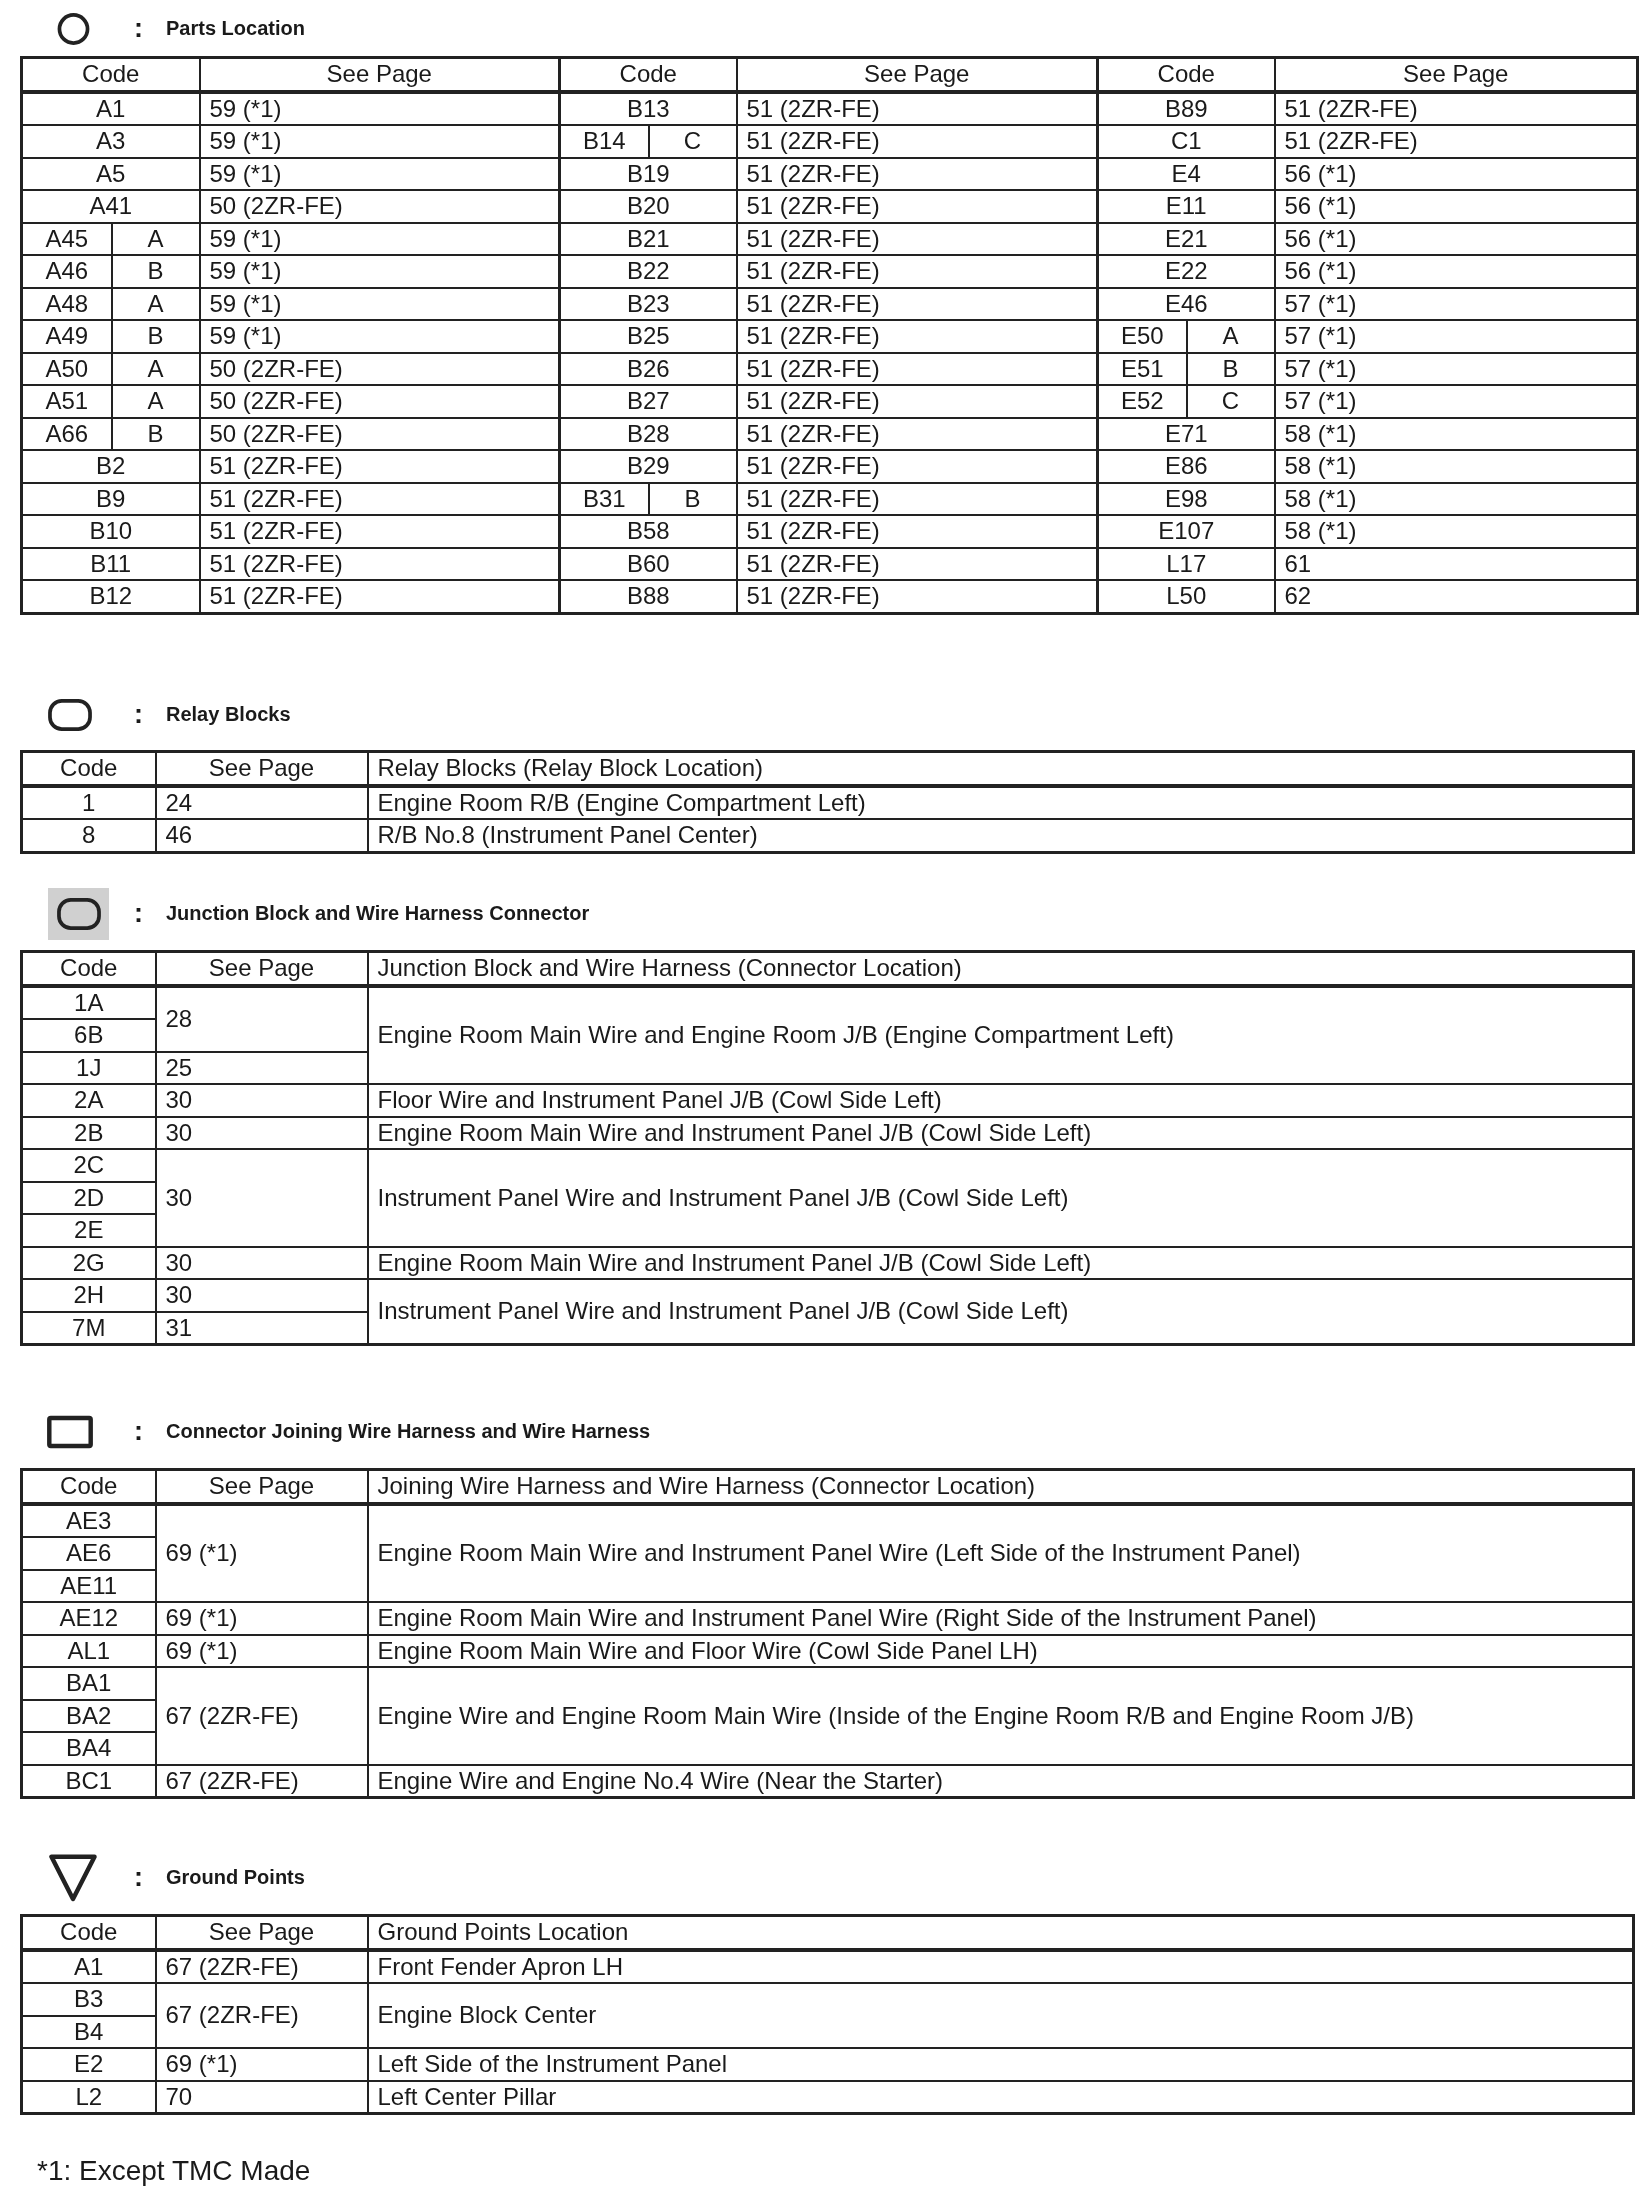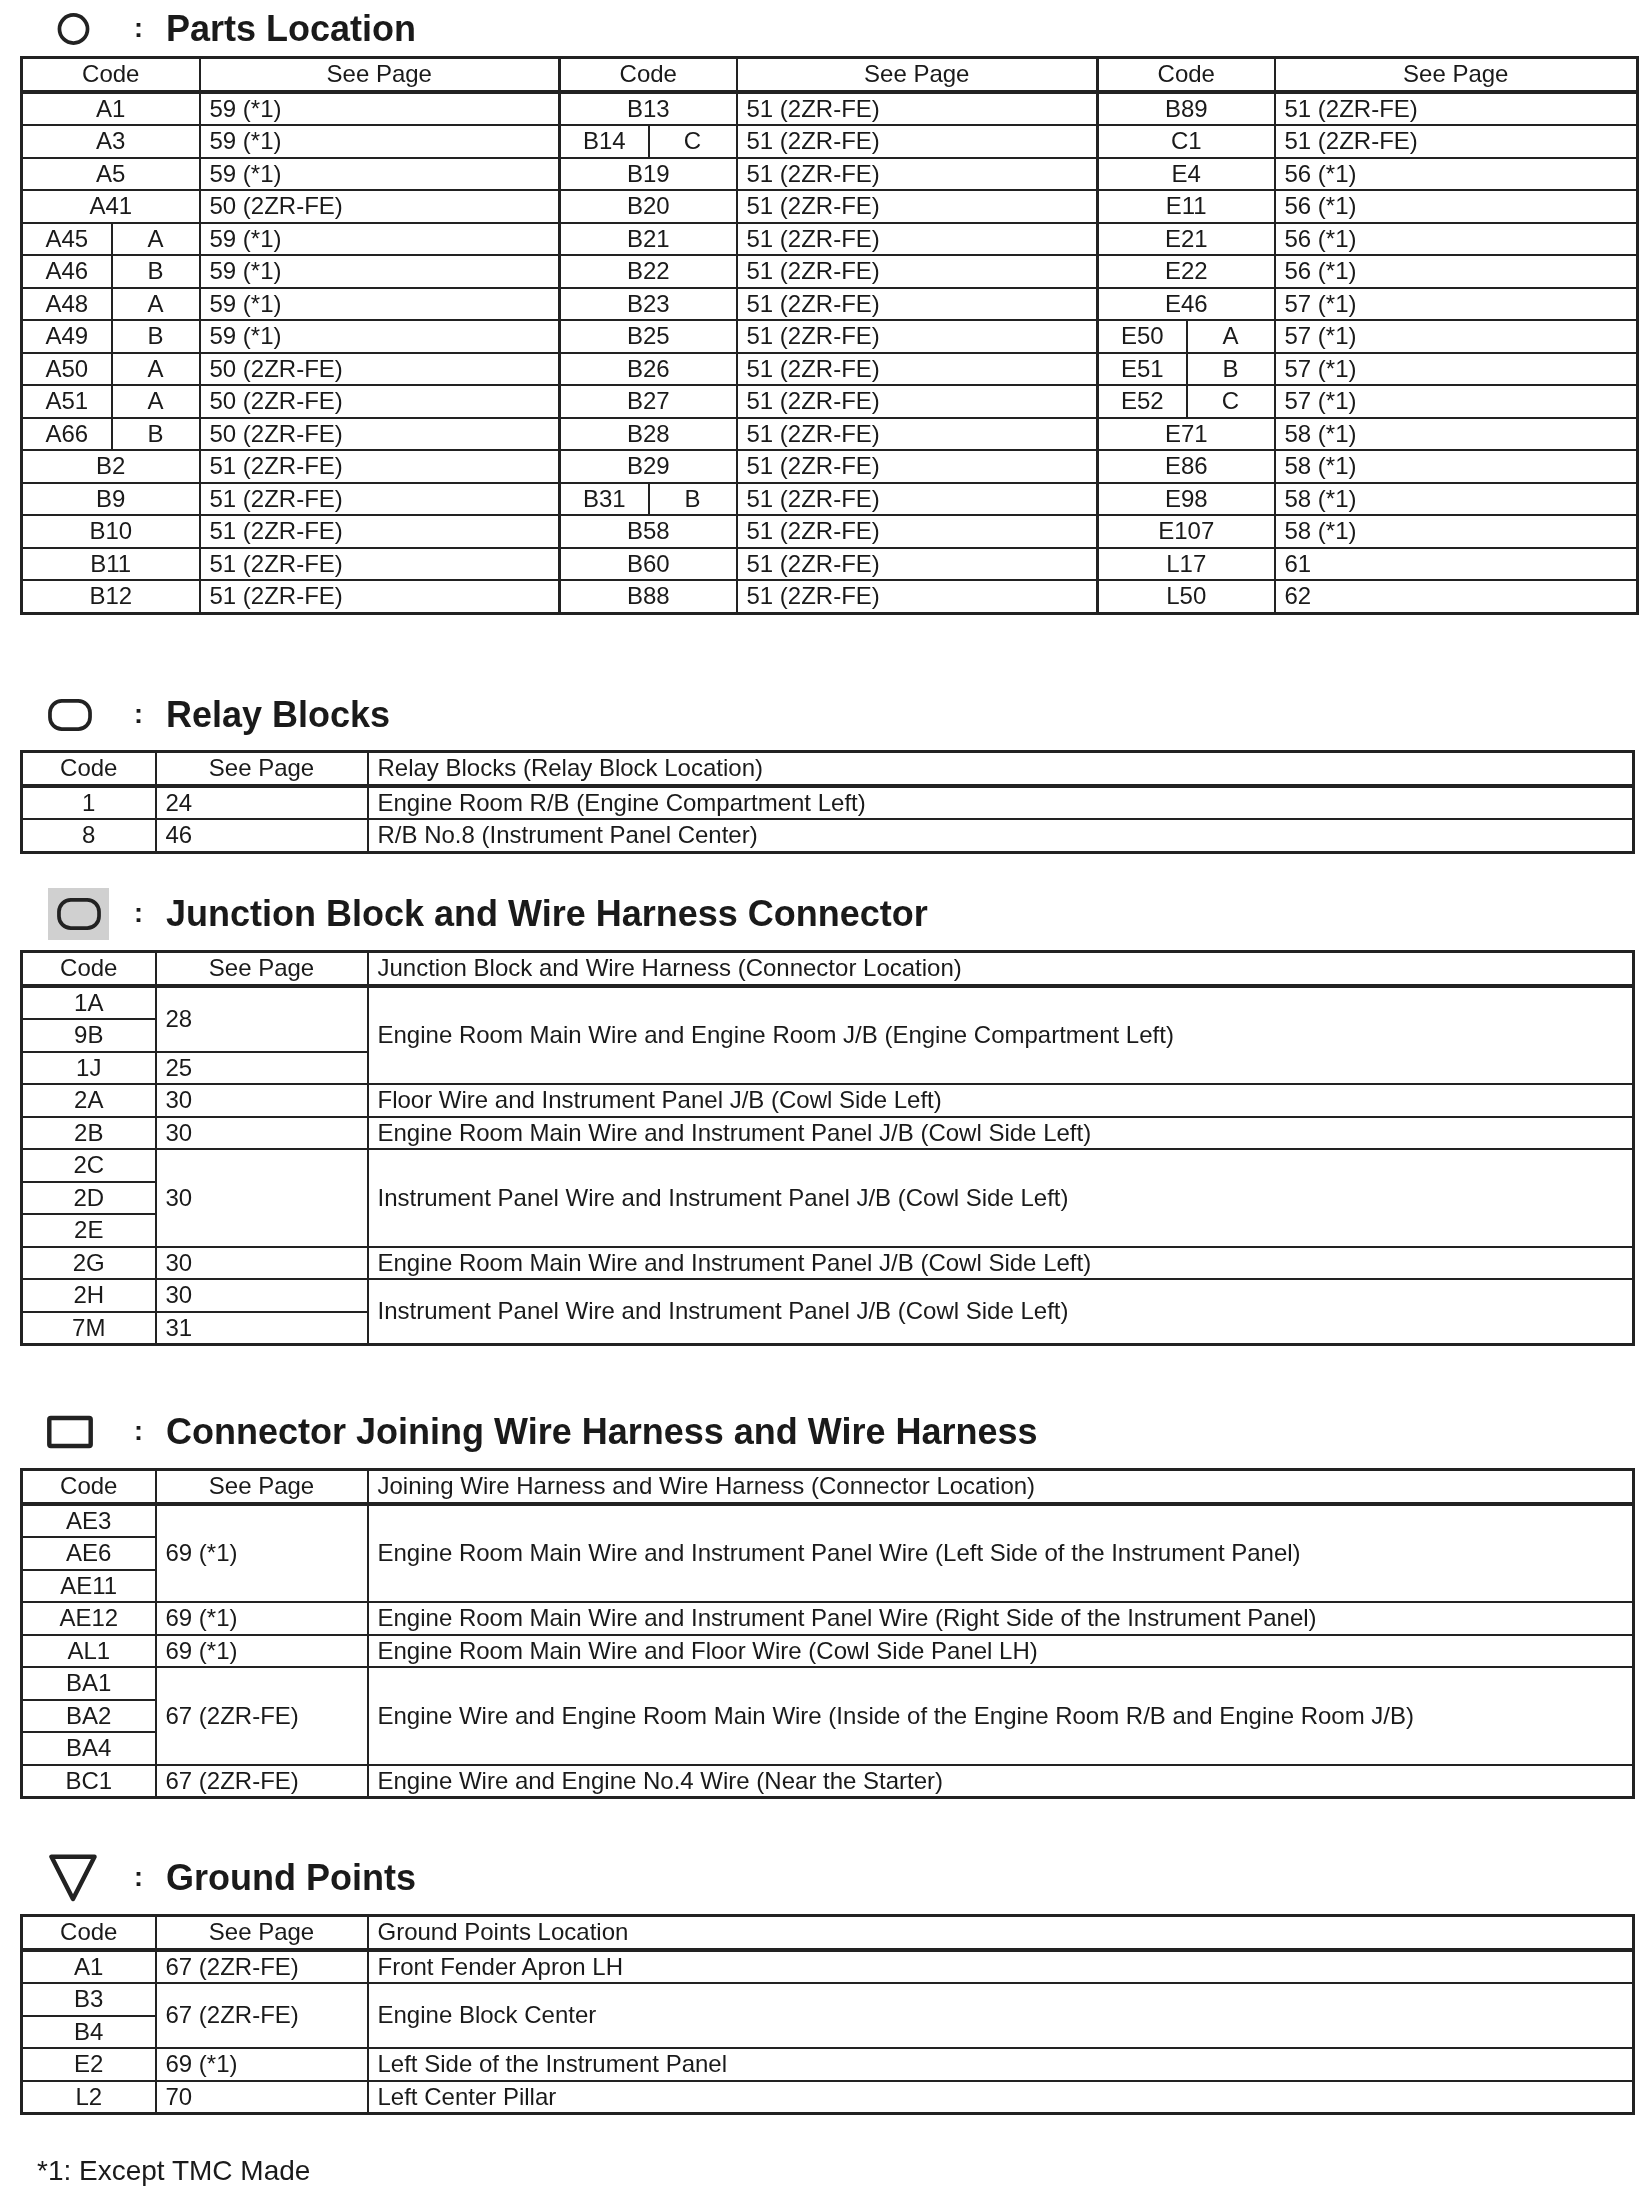--- a/index.html
+++ b/index.html
@@ -10,21 +10,21 @@
   .section-head {
     position: absolute; left: 0; height: 45px; display: flex; align-items: center;
   }
   .section-head .icon-box {
     position: absolute; width: 62px; height: 45px; display: flex; align-items: center; justify-content: center;
   }
   .section-head .colon {
     position: absolute; left: 134px; font-size: 27px; font-weight: bold; line-height: 45px;
   }
   .section-head .title {
-    position: absolute; left: 166px; font-size: 36px; font-weight: bold; line-height: 45px; white-space: nowrap;
+    position: absolute; left: 166px; font-size: 20px; font-weight: bold; line-height: 45px; white-space: nowrap;
   }
   table.grid {
     position: absolute; border-collapse: collapse; table-layout: fixed;
     border: 3.7px solid #222;
     font-size: 24px;
   }
   table.grid td, table.grid th {
     border: 2.2px solid #222; padding: 0 9px; height: 30.5px; line-height: 30.5px;
     font-weight: normal; white-space: nowrap; overflow: hidden;
   }
@@ -267,21 +267,21 @@
         <td class="c">Code</td>
         <td class="c">See Page</td>
         <td class="l">Junction Block and Wire Harness (Connector Location)</td>
       </tr>
       <tr>
         <td class="c">1A</td>
         <td class="l" rowspan="2">28</td>
         <td class="l" rowspan="3">Engine Room Main Wire and Engine Room J/B (Engine Compartment Left)</td>
       </tr>
       <tr>
-        <td class="c">9B</td>
+        <td class="c">6B</td>
       </tr>
       <tr>
         <td class="c">1J</td>
         <td class="l" rowspan="1">25</td>
       </tr>
       <tr>
         <td class="c">2A</td>
         <td class="l" rowspan="1">30</td>
         <td class="l" rowspan="1">Floor Wire and Instrument Panel J/B (Cowl Side Left)</td>
       </tr>

